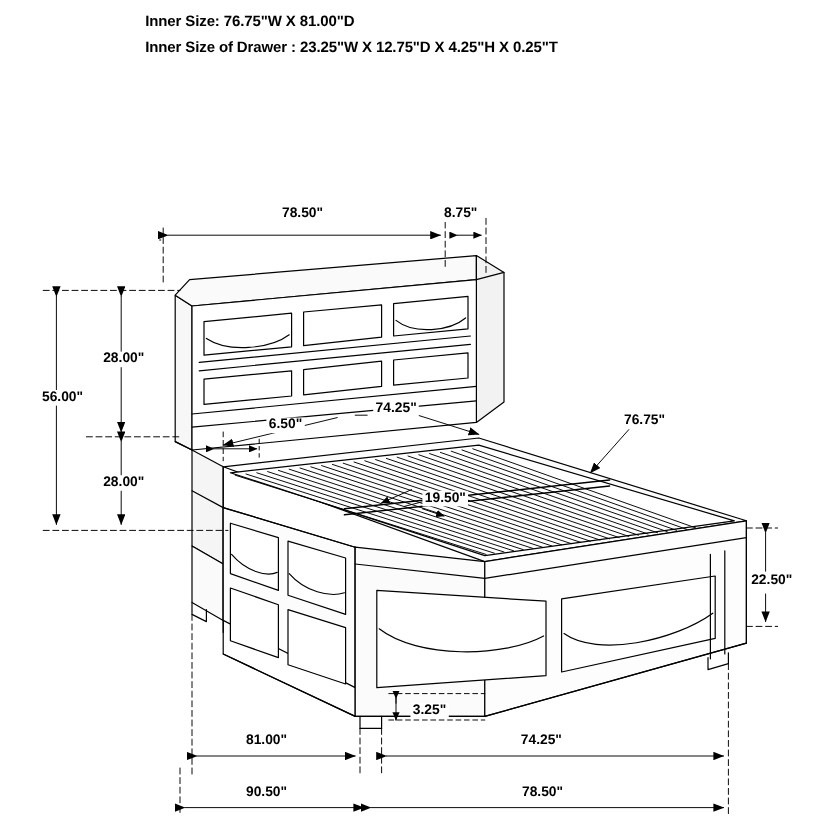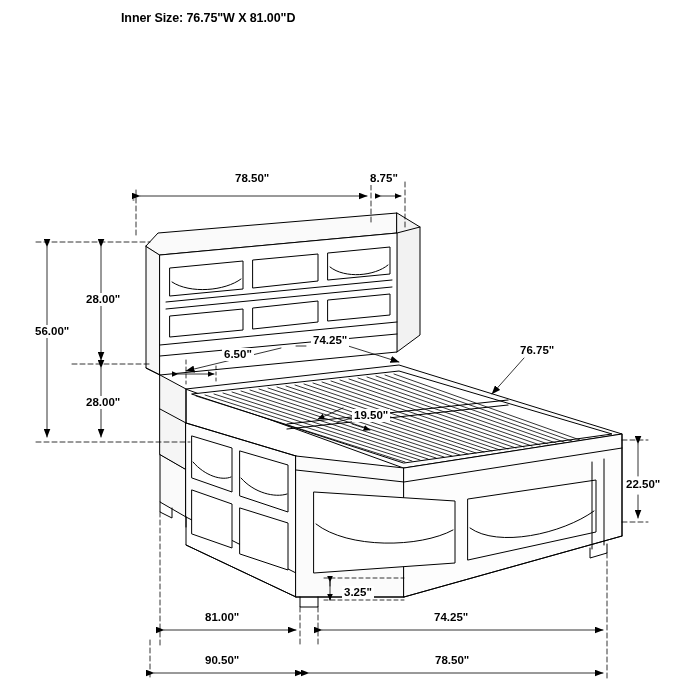--- a/index.html
+++ b/index.html
@@ -47,20 +47,21 @@
     padding: 0 2px;
     line-height: 13px;
   }
 </style>
 </head>
 <body>
 
 <div id="stage">
 
   <div class="note" id="note-1">Inner Size: 76.75"W X 81.00"D</div>
+  <div class="note" id="note-2">Inner Size of Drawer : 23.25"W X 12.75"D X 4.25"H X 0.25"T</div>
 
   <svg class="drawing" viewBox="0 0 700 700">
     <defs>
       <marker id="ah" markerWidth="9" markerHeight="7" refX="8.5" refY="3.5" orient="auto" markerUnits="userSpaceOnUse">
         <path d="M0,0 L9,3.5 L0,7 z" fill="#000"></path>
       </marker>
       <marker id="ahs" markerWidth="7" markerHeight="6" refX="6.5" refY="3" orient="auto" markerUnits="userSpaceOnUse">
         <path d="M0,0 L7,3 L0,6 z" fill="#000"></path>
       </marker>
     </defs>

